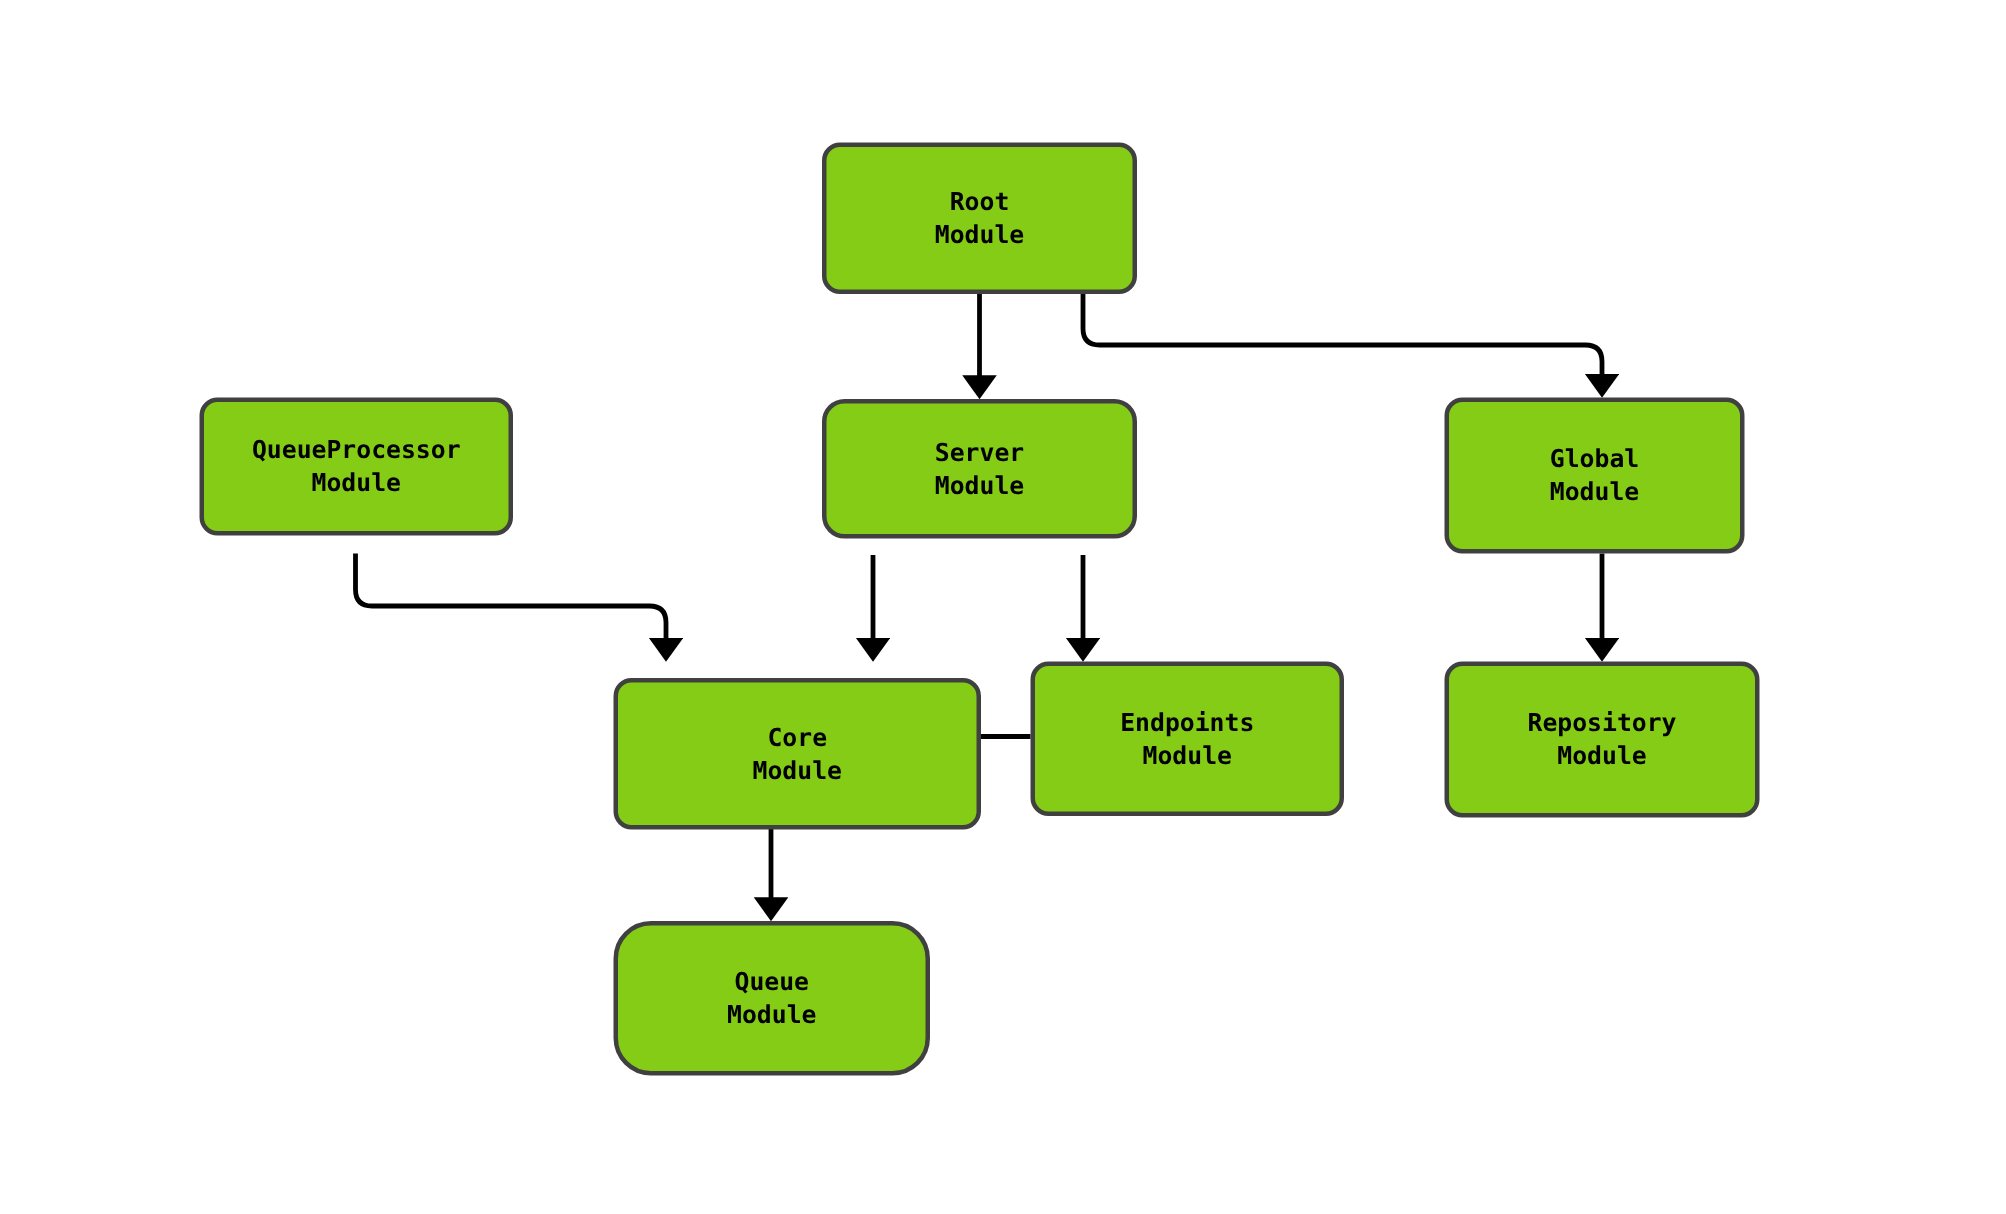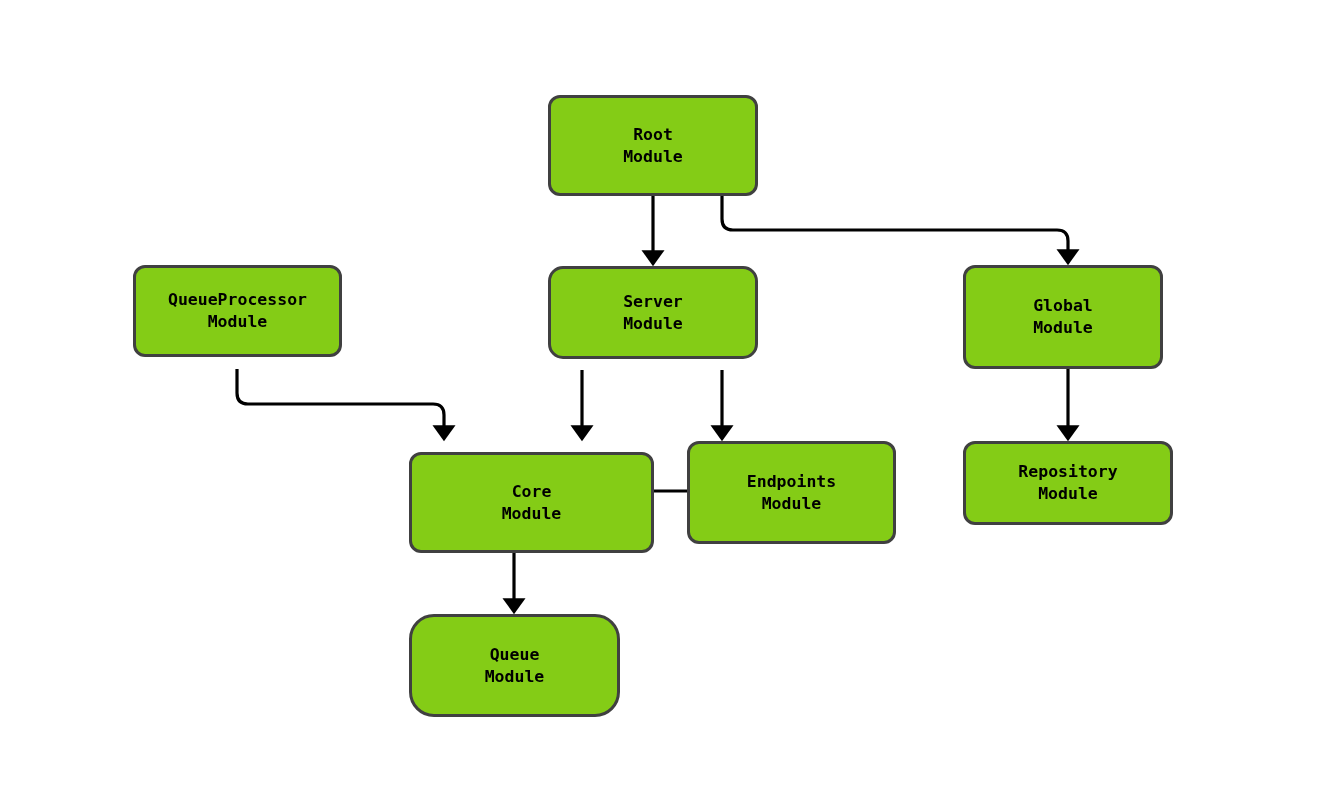--- a/index.html
+++ b/index.html
@@ -101,21 +101,21 @@
   <div class="node" style="left: 409px; top: 428px; width: 245px; height: 101px; margin-top: 24px;">
     <span class="node-line">Core</span>
     <span class="node-line">Module</span>
   </div>
 
   <div class="node" style="left: 687px; top: 441px; width: 209px; height: 103px; justify-content: center;">
     <span class="node-line">Endpoints</span>
     <span class="node-line">Module</span>
   </div>
 
-  <div class="node" style="left: 963px; top: 441px; width: 210px; height: 84px; align-items: center;">
+  <div class="node" style="left: 963px; top: 441px; width: 210px; height: 104px; align-items: center;">
     <span class="node-line">Repository</span>
     <span class="node-line">Module</span>
   </div>
 
   <div class="node" style="left: 409px; top: 614px; width: 211px; height: 103px; border-radius: 25px;">
     <span class="node-line">Queue</span>
     <span class="node-line">Module</span>
   </div>
 
 </div>

